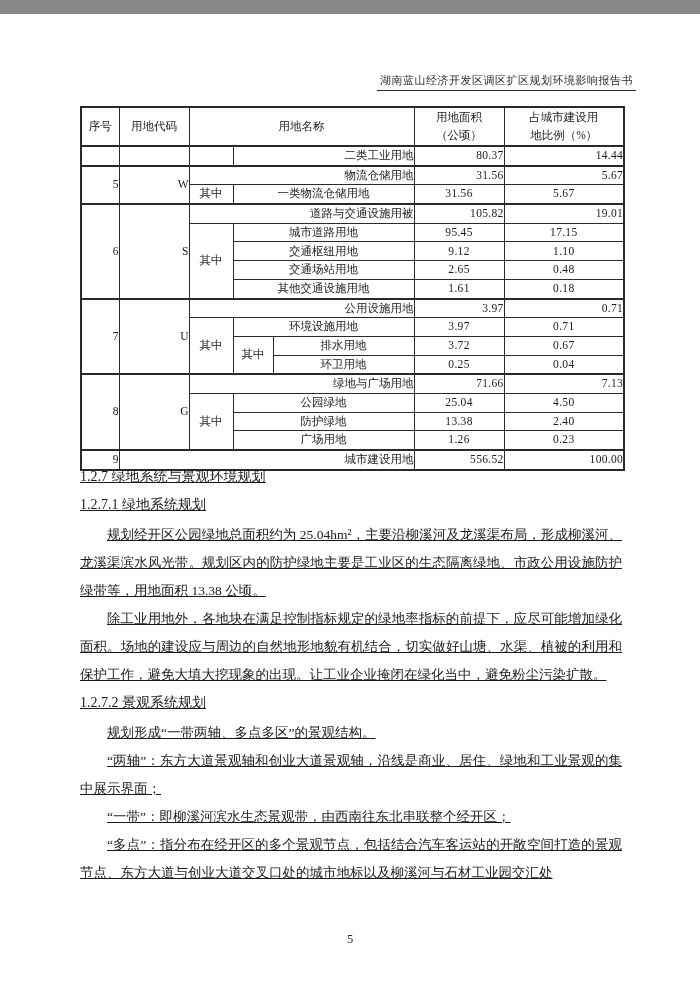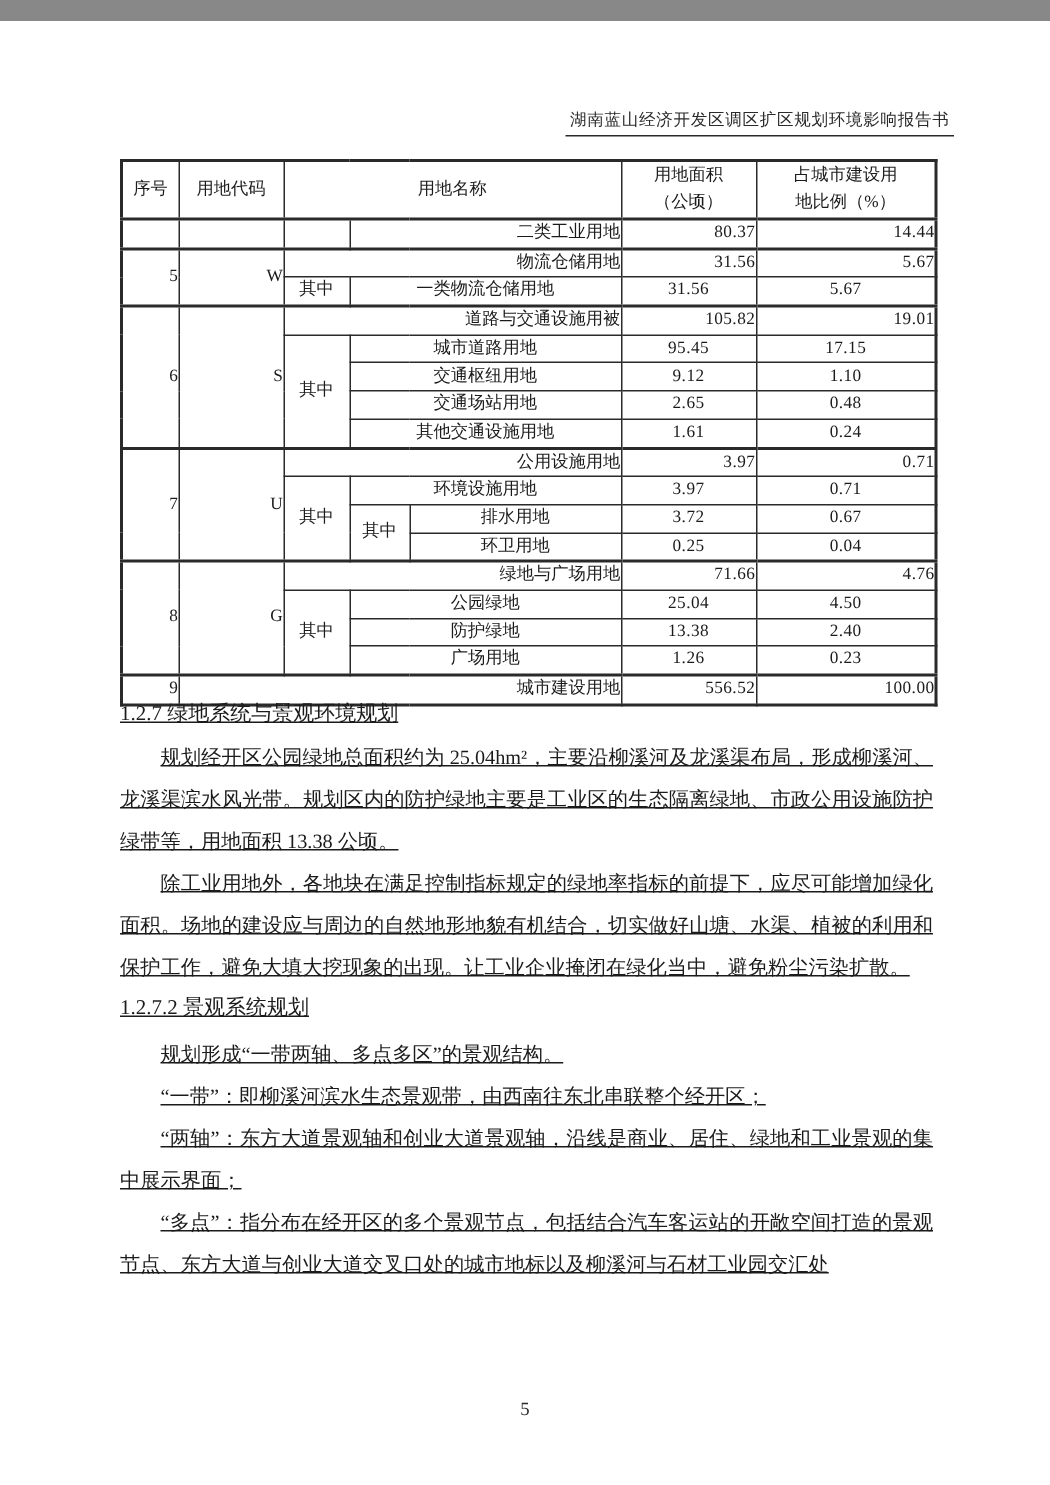--- a/index.html
+++ b/index.html
@@ -150,21 +150,21 @@
         <td class="num">1.10</td>
       </tr>
       <tr>
         <td colspan="2">交通场站用地</td>
         <td class="num">2.65</td>
         <td class="num">0.48</td>
       </tr>
       <tr>
         <td colspan="2">其他交通设施用地</td>
         <td class="num">1.61</td>
-        <td class="num">0.24</td>
+        <td class="num">0.18</td>
       </tr>
       <tr class="g">
         <td rowspan="4">7</td>
         <td rowspan="4">U</td>
         <td colspan="3">公用设施用地</td>
         <td class="num">3.97</td>
         <td class="num">0.71</td>
       </tr>
       <tr>
         <td rowspan="3">其中</td>
@@ -181,21 +181,21 @@
       <tr>
         <td>环卫用地</td>
         <td class="num">0.25</td>
         <td class="num">0.04</td>
       </tr>
       <tr class="g">
         <td rowspan="4">8</td>
         <td rowspan="4">G</td>
         <td colspan="3">绿地与广场用地</td>
         <td class="num">71.66</td>
-        <td class="num">4.76</td>
+        <td class="num">7.13</td>
       </tr>
       <tr>
         <td rowspan="3">其中</td>
         <td colspan="2">公园绿地</td>
         <td class="num">25.04</td>
         <td class="num">4.50</td>
       </tr>
       <tr>
         <td colspan="2">防护绿地</td>
         <td class="num">13.38</td>
@@ -210,24 +210,25 @@
         <td>9</td>
         <td colspan="4">城市建设用地</td>
         <td class="num">556.52</td>
         <td class="num">100.00</td>
       </tr>
     </tbody>
   </table>
 
   <div class="content">
     <p class="hd">1.2.7 绿地系统与景观环境规划</p>
+    <p class="hd hd2">1.2.7.1  绿地系统规划</p>
     <p>规划经开区公园绿地总面积约为 25.04hm²，主要沿柳溪河及龙溪渠布局，形成柳溪河、龙溪渠滨水风光带。规划区内的防护绿地主要是工业区的生态隔离绿地、市政公用设施防护绿带等，用地面积 13.38 公顷。</p>
     <p>除工业用地外，各地块在满足控制指标规定的绿地率指标的前提下，应尽可能增加绿化面积。场地的建设应与周边的自然地形地貌有机结合，切实做好山塘、水渠、植被的利用和保护工作，避免大填大挖现象的出现。让工业企业掩闭在绿化当中，避免粉尘污染扩散。</p>
     <p class="hd hd2">1.2.7.2  景观系统规划</p>
     <p>规划形成“一带两轴、多点多区”的景观结构。</p>
+    <p>“两轴”：东方大道景观轴和创业大道景观轴，沿线是商业、居住、绿地和工业景观的集中展示界面；</p>
     <p>“一带”：即柳溪河滨水生态景观带，由西南往东北串联整个经开区；</p>
-    <p>“两轴”：东方大道景观轴和创业大道景观轴，沿线是商业、居住、绿地和工业景观的集中展示界面；</p>
     <p>“多点”：指分布在经开区的多个景观节点，包括结合汽车客运站的开敞空间打造的景观节点、东方大道与创业大道交叉口处的城市地标以及柳溪河与石材工业园交汇处</p>
   </div>
 
   <div class="page-number">5</div>
 
 </div>
 
 </body></html>

